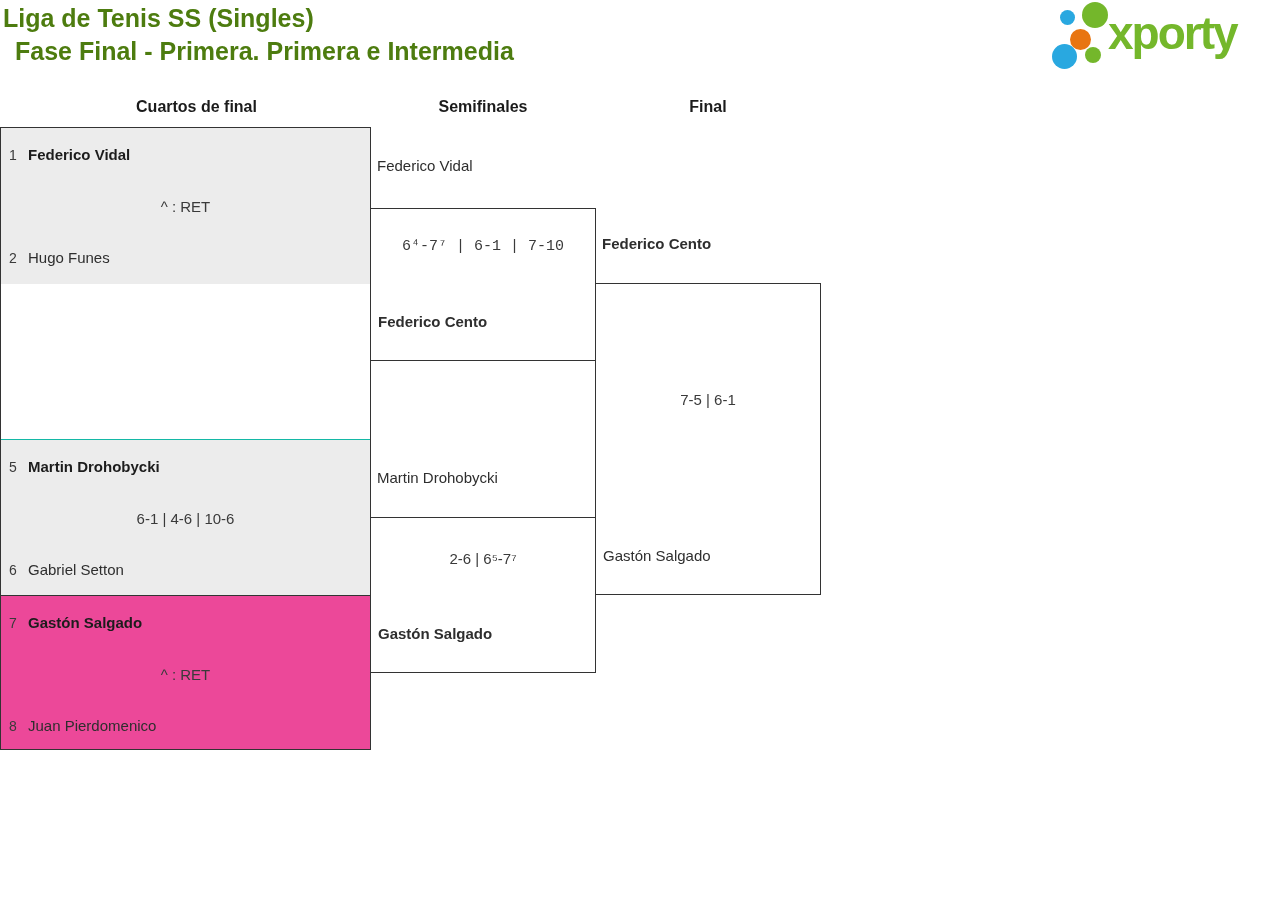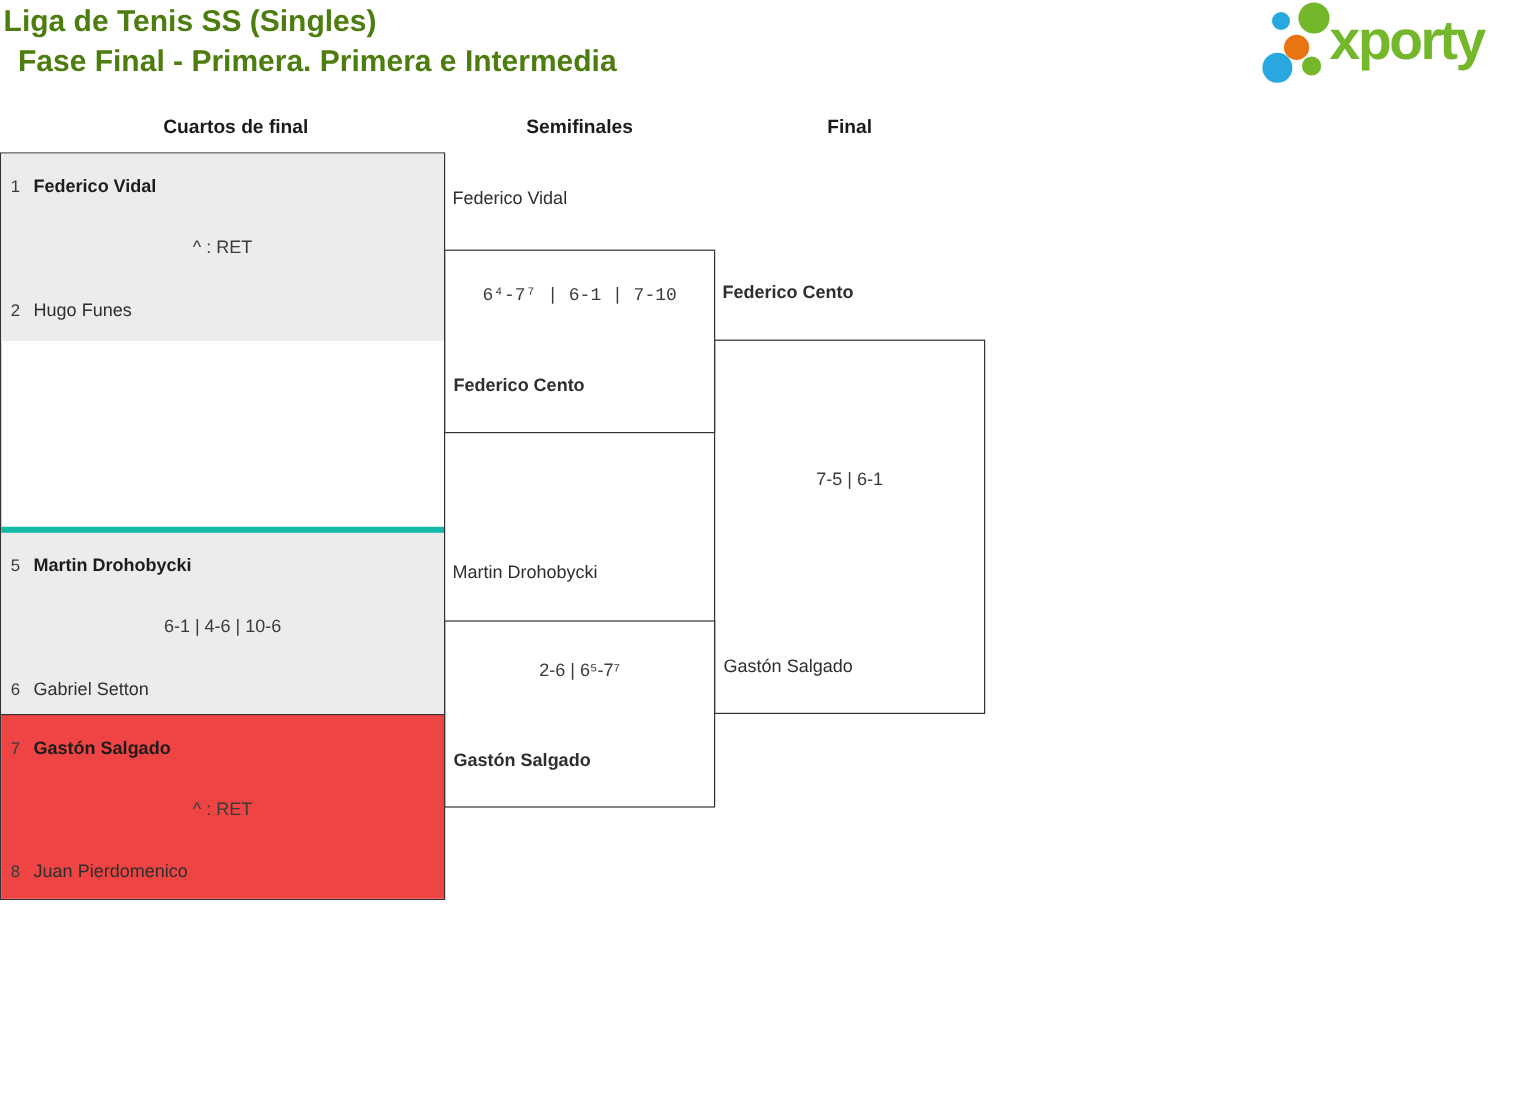--- a/index.html
+++ b/index.html
@@ -26,22 +26,22 @@
   
   .round-header{position:absolute;top:97px;font-size:16px;font-weight:bold;color:#1b1b1b;text-align:center;line-height:20px;}
   #rh1{left:0;width:371px;padding-left:11px;}
   #rh2{left:370px;width:226px;}
   #rh3{left:595px;width:226px;}
   
   .qf-col{position:absolute;left:0;top:127px;width:371px;height:623px;border:1px solid #333;box-sizing:border-box;background:#fff;}
   .qf-row{position:absolute;left:0;width:369px;box-sizing:border-box;}
   #qf0{top:0;height:156px;background:#ececec;}
   #qf1{top:156px;height:155px;background:#ffffff;border-top:1px solid #333;}
-  #qf2{top:311px;height:156px;background:#ececec;border-top:5px solid #14b8a6;}
-  #qf3{top:467px;height:154px;background:#ef4444;border-top:1px solid #333;}
+  #qf2{top:311px;height:156px;background:#ececec;border-top:1px solid #14b8a6;}
+  #qf3{top:467px;height:154px;background:#ec4899;border-top:1px solid #333;}
   .p-row{position:absolute;left:8px;height:20px;line-height:20px;white-space:nowrap;}
   .p-top{top:17px;}
   .p-bottom{top:120px;}
   .seed{display:inline-block;width:19px;font-size:14px;color:#3a3a3a;}
   .pname{font-size:15px;color:#2e2e2e;}
   .winner{font-weight:bold;color:#1c1c1c;}
   .mid-score{position:absolute;left:0;right:0;top:69px;height:20px;line-height:20px;text-align:center;font-size:15px;color:#3a3a3a;white-space:nowrap;}
   
   .bracket-box{position:absolute;border:1px solid #333;box-sizing:border-box;background:transparent;}
   #sf1{left:370px;top:208px;width:226px;height:153px;}

